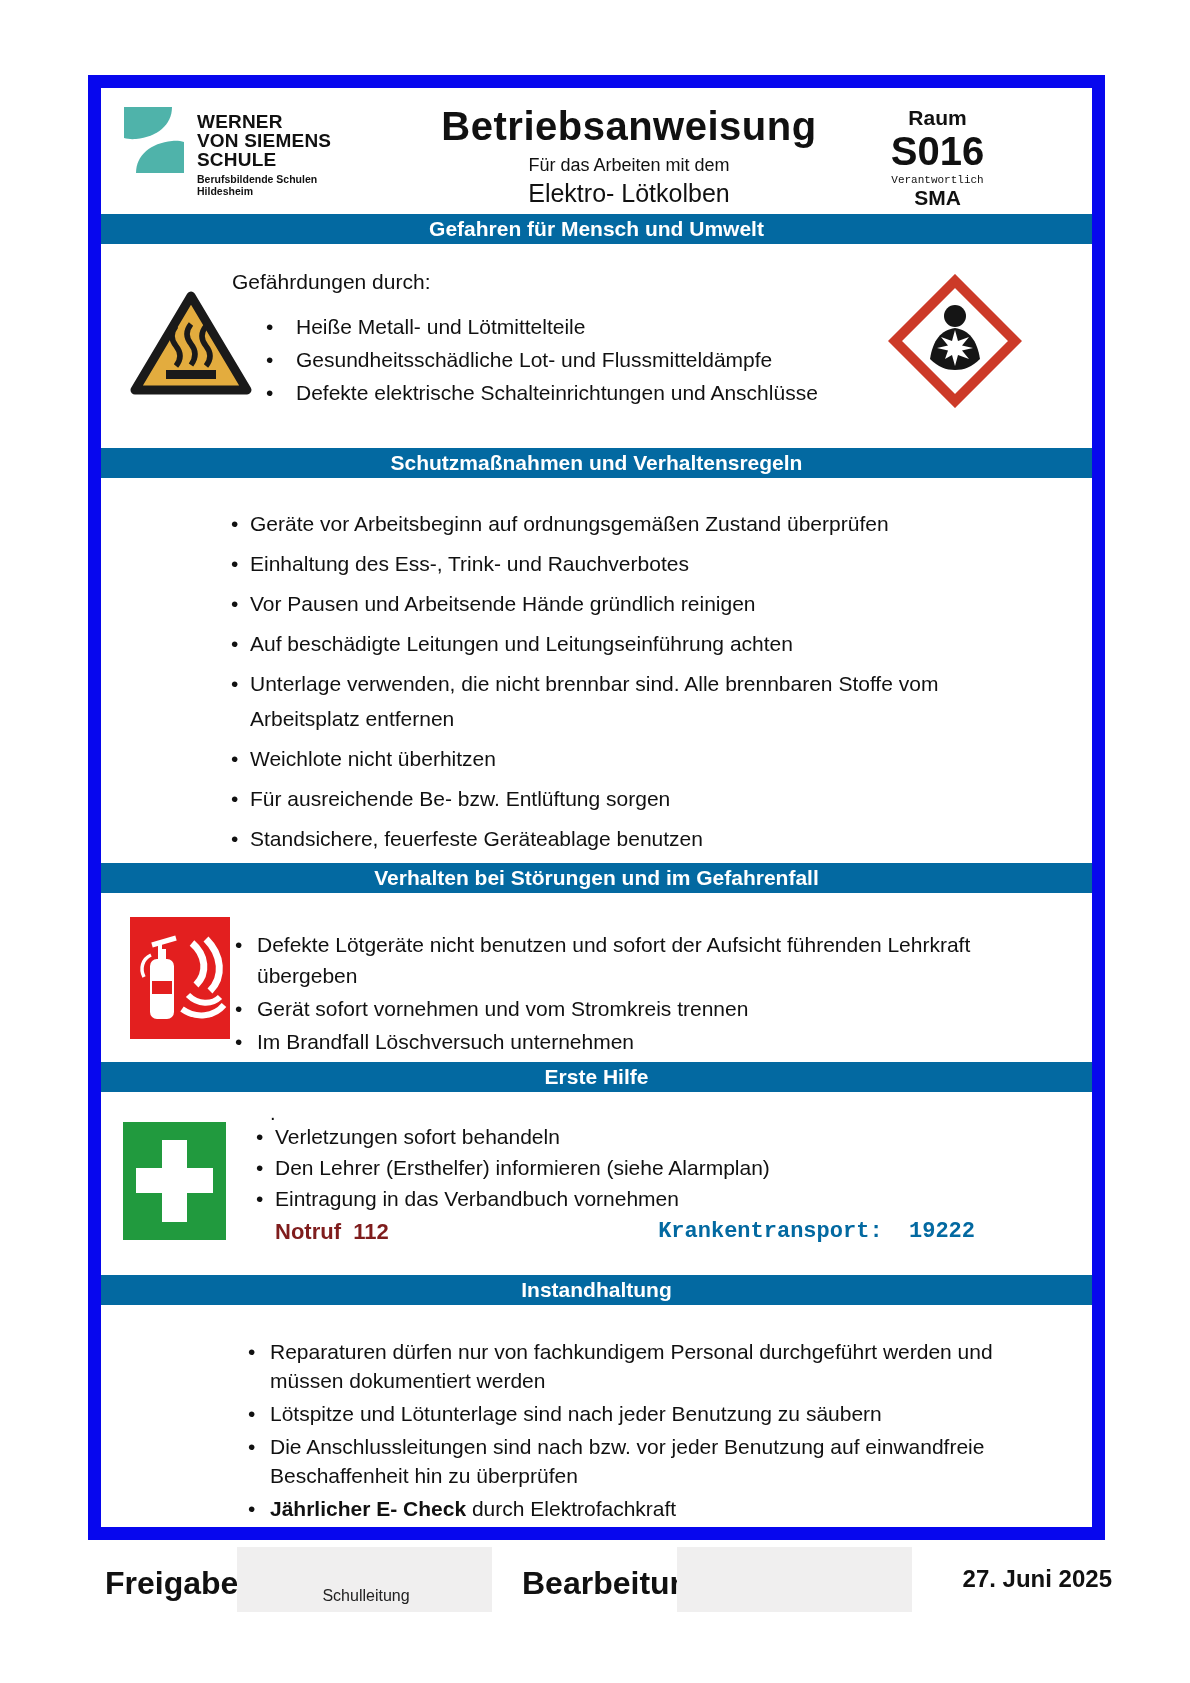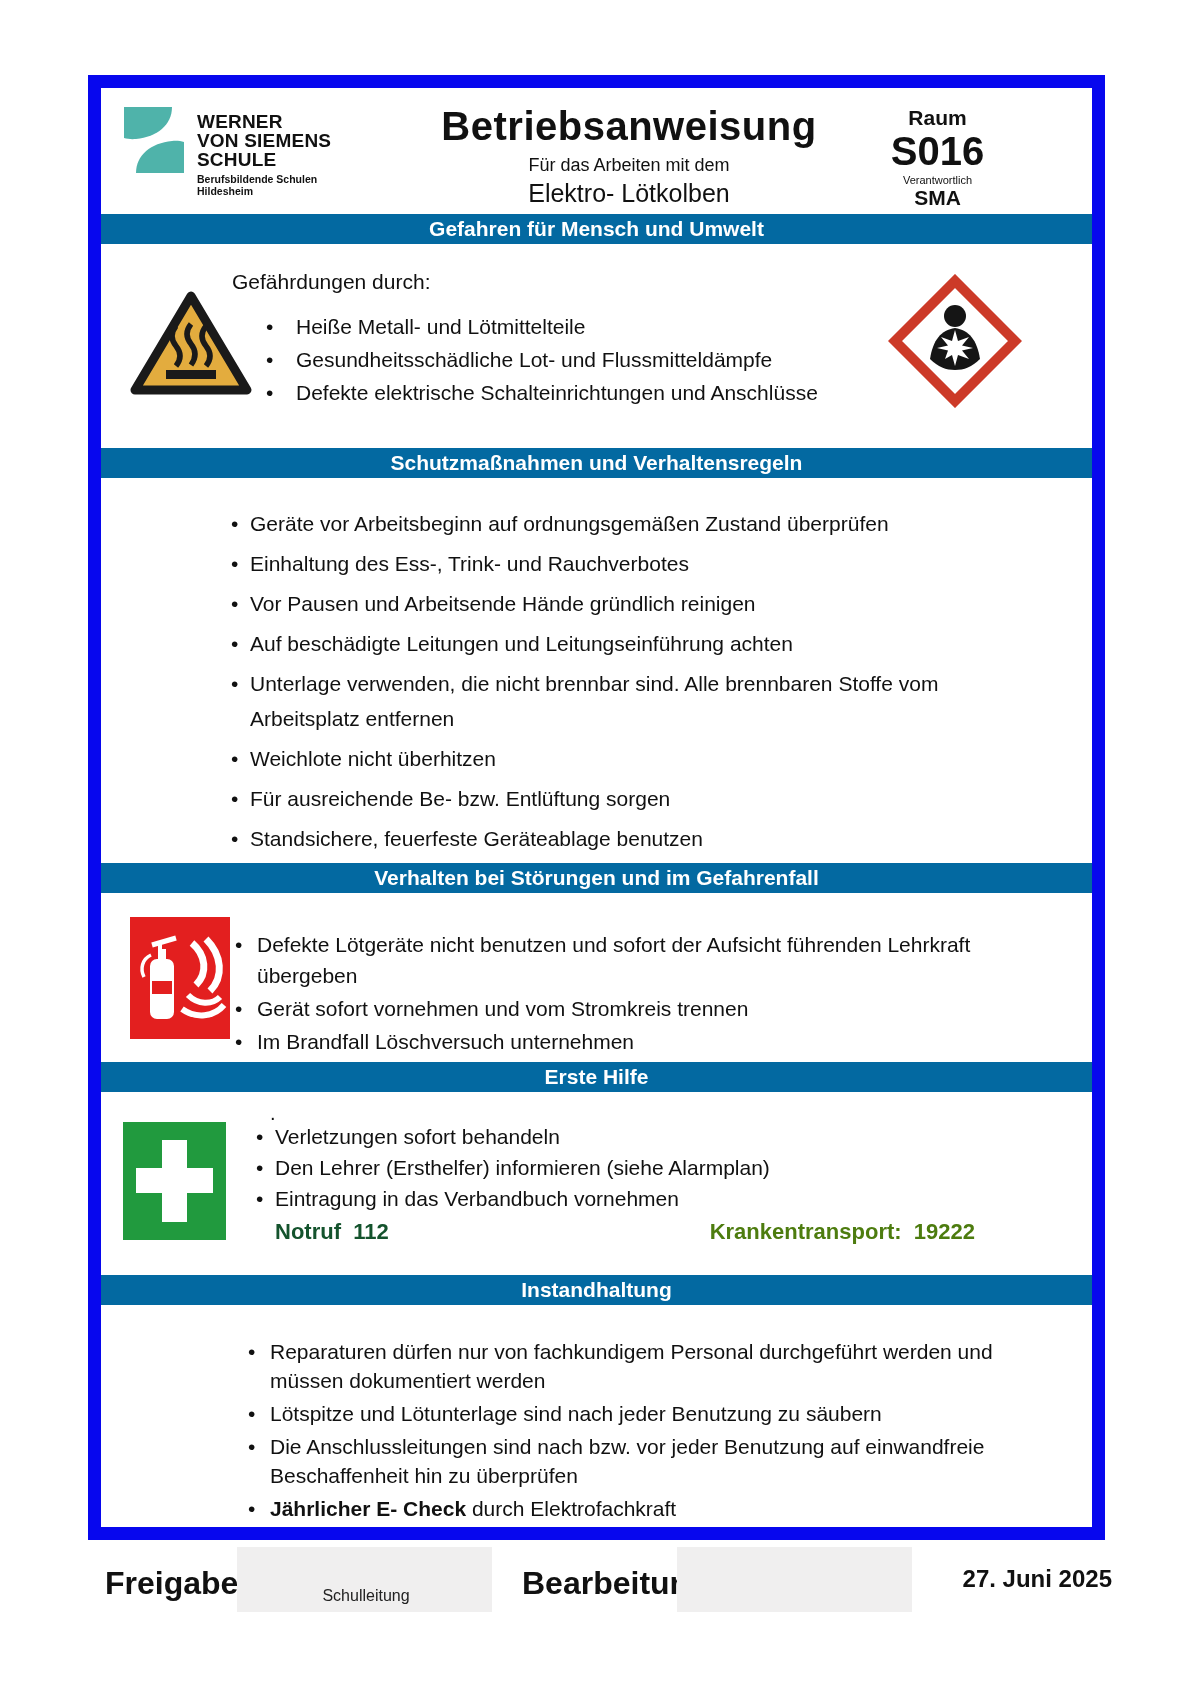--- a/index.html
+++ b/index.html
@@ -19,21 +19,21 @@
   .logo-name div{font-size:19px;font-weight:bold;line-height:19px;letter-spacing:.2px;}
   .logo-sub{margin-top:5px;}
   .logo-sub div{font-size:10.5px;font-weight:bold;line-height:11.5px;}
   .title-block{flex:1;text-align:center;padding-top:6px;}
   .doc-title{font-size:40px;font-weight:bold;letter-spacing:.5px;}
   .doc-sub1{font-size:18px;margin-top:6px;}
   .doc-sub2{font-size:25px;margin-top:3px;}
   .room-block{flex:0 0 auto;width:185px;margin-right:48px;text-align:center;padding-top:8px;}
   .room-label{font-size:21px;font-weight:bold;}
   .room-value{font-size:40px;font-weight:bold;line-height:42px;}
-  .resp-label{font-size:11px;margin-top:2px;}
+  .resp-label{font-size:11px;margin-top:2px;font-family:Liberation Mono, monospace;}
   .resp-value{font-size:21px;font-weight:bold;}
 
   
   .banner{height:30px;flex:0 0 auto;background:#0369a1;color:#ffffff;
           font-size:21px;font-weight:bold;text-align:center;line-height:29px;}
 
   
   .sec{position:relative;box-sizing:border-box;flex:0 0 auto;font-size:21px;}
   .bullet-item{position:relative;}
   .bullet-item::before{content:"\2022";position:absolute;left:0;}
@@ -54,22 +54,22 @@
   .sec-emergency .list{margin-left:134px;margin-right:28px;padding-top:36px;}
   .sec-emergency .bullet-item{padding-left:22px;line-height:31px;margin-bottom:2px;}
 
   .sec-firstaid{height:183px;}
   .cross-icon{position:absolute;left:22px;top:30px;}
   .fa-text{margin-left:155px;padding-top:12px;}
   .stray-dot{font-size:20px;height:18px;padding-left:14px;line-height:18px;}
   .sec-firstaid .bullet-item{padding-left:19px;line-height:30px;margin-bottom:1px;}
   .notruf-row{display:flex;justify-content:space-between;max-width:700px;
               padding-left:19px;margin-top:5px;font-weight:bold;font-size:22px;}
-  .notruf{color:#14532d;white-space:pre;}
-  .transport{color:#4d7c0f;white-space:pre;}
+  .notruf{color:#7f1d1d;white-space:pre;}
+  .transport{color:#0369a1;white-space:pre;font-family:Liberation Mono, monospace;}
 
   .sec-maint{flex:1;padding:32px 55px 0 147px;}
   .sec-maint .bullet-item{padding-left:22px;line-height:29px;margin-bottom:4px;}
 
   
   .f-label{position:absolute;font-size:32px;font-weight:bold;}
   .f-release{left:105px;top:1565px;}
   .f-edit{left:522px;top:1565px;}
   .f-box{position:absolute;background:#f0efef;}
   .f-box1{left:237px;top:1547px;width:255px;height:65px;}

